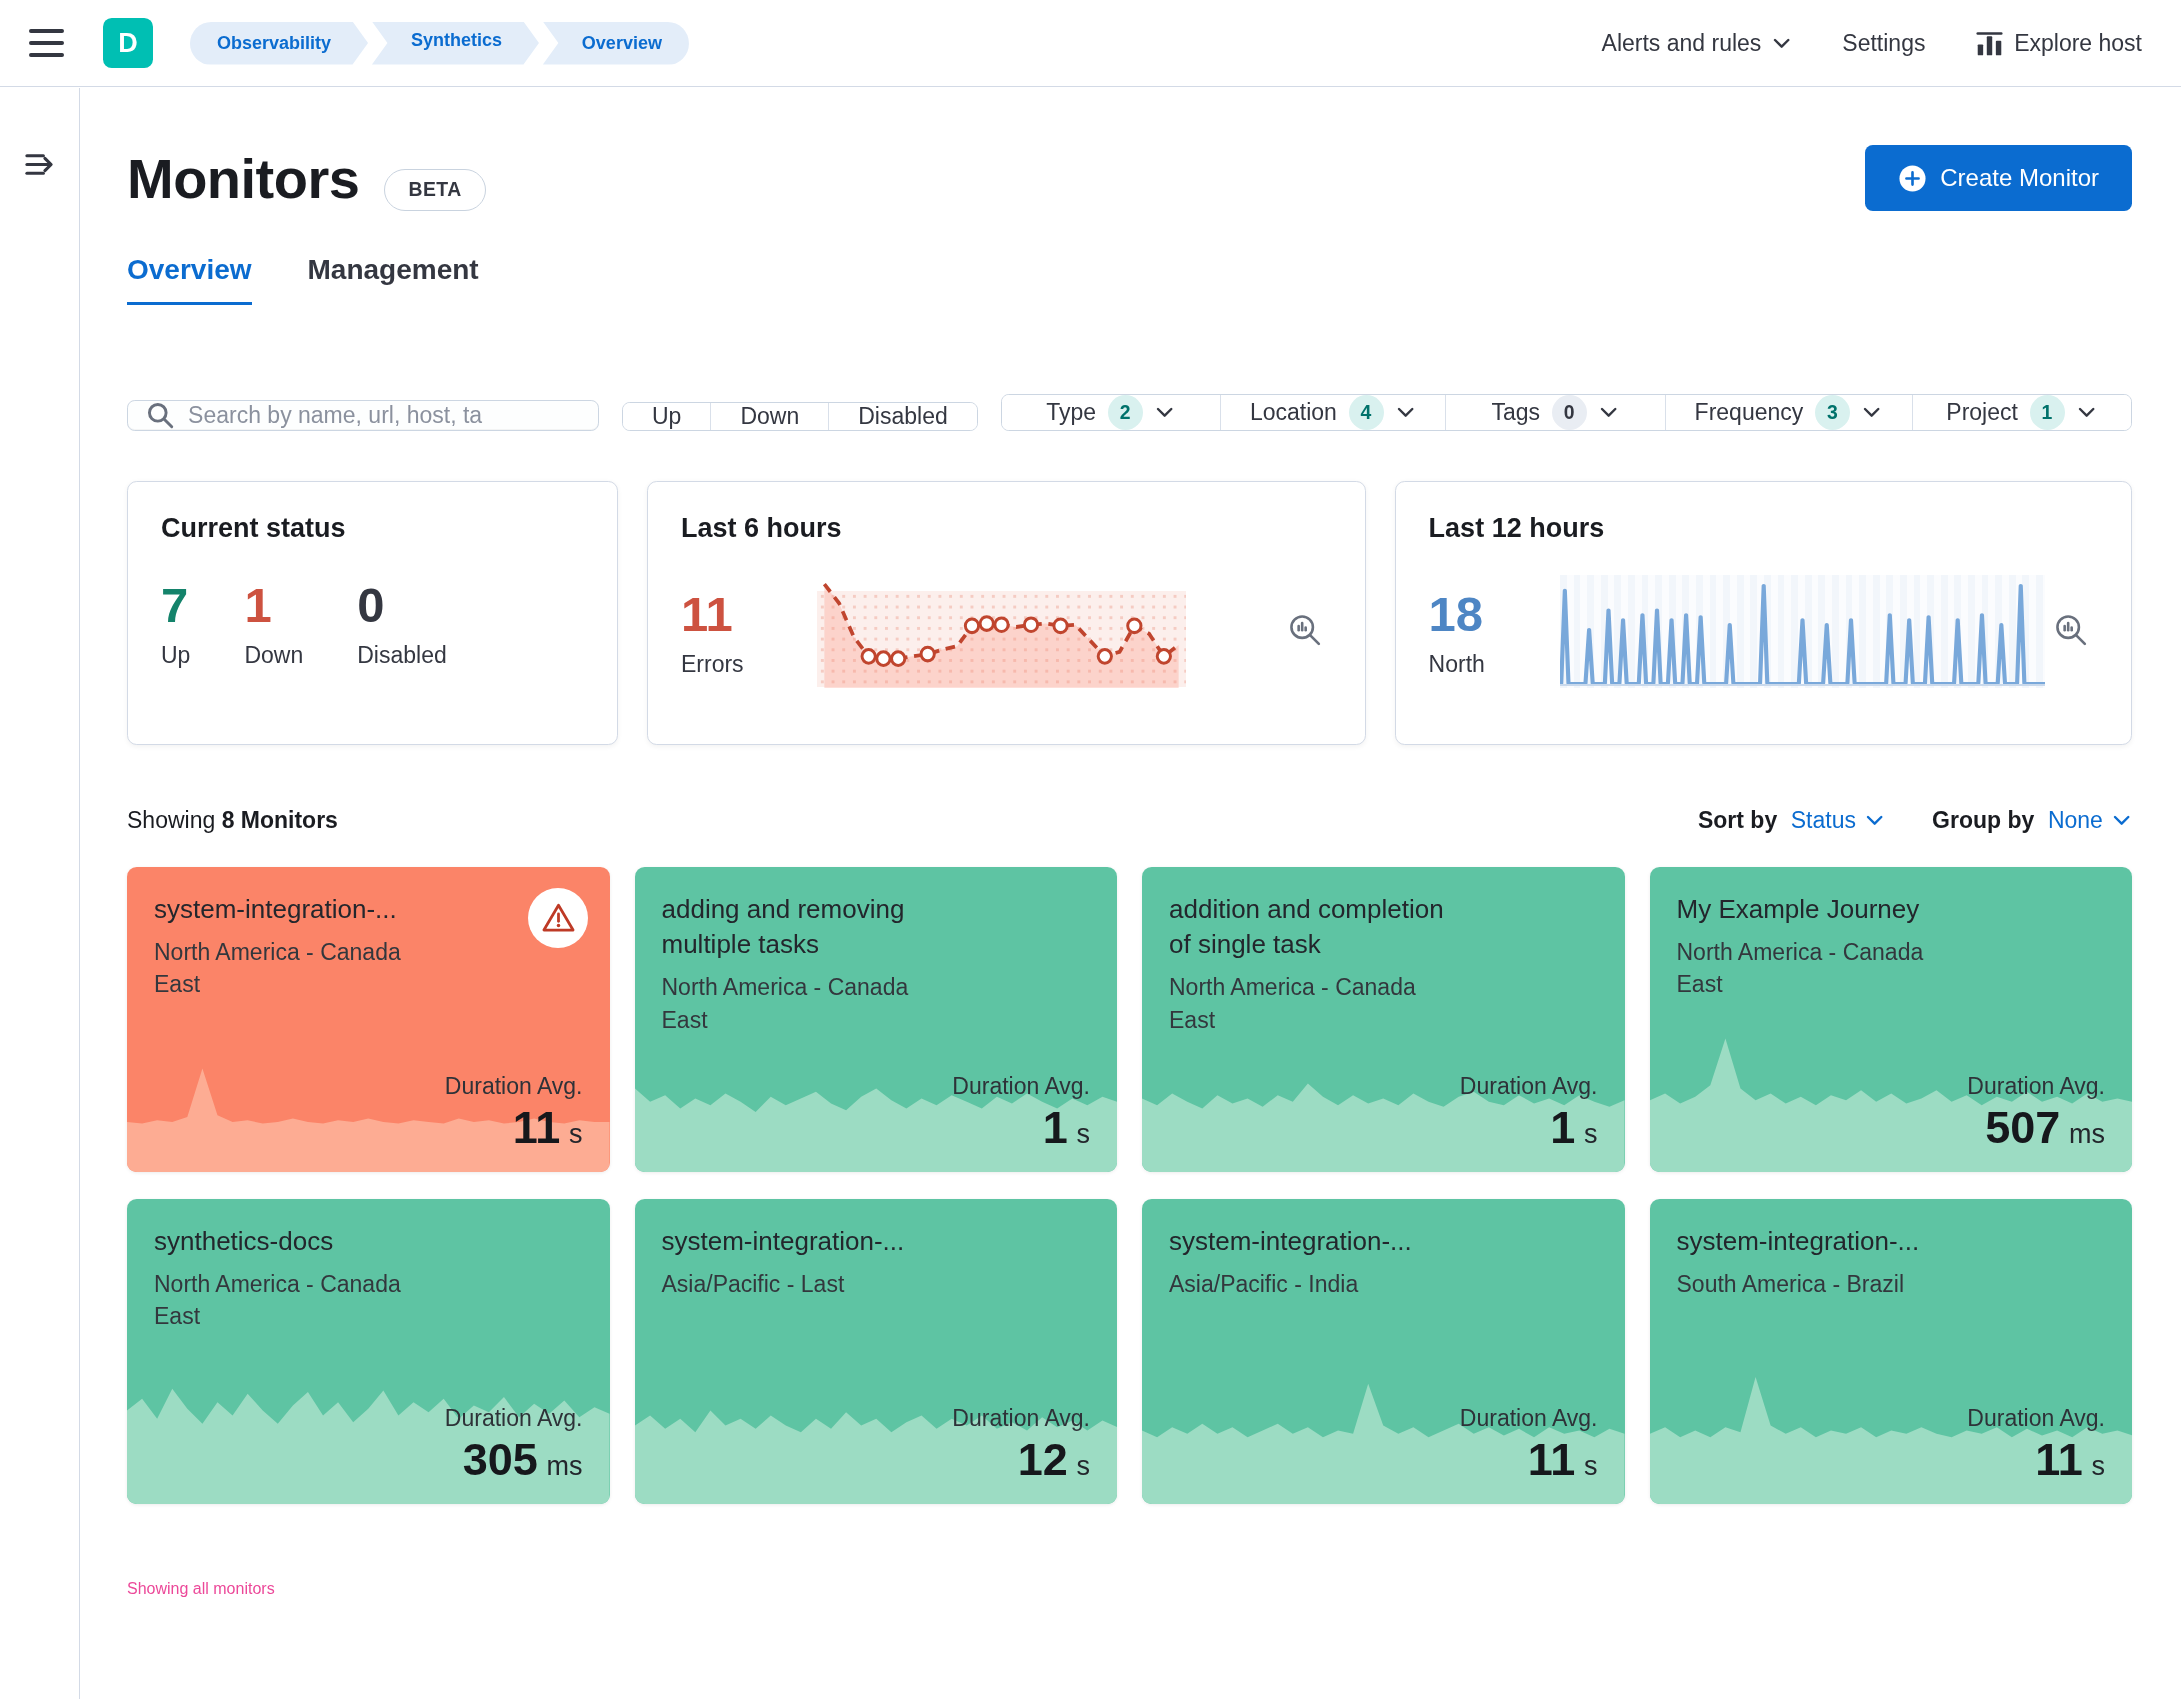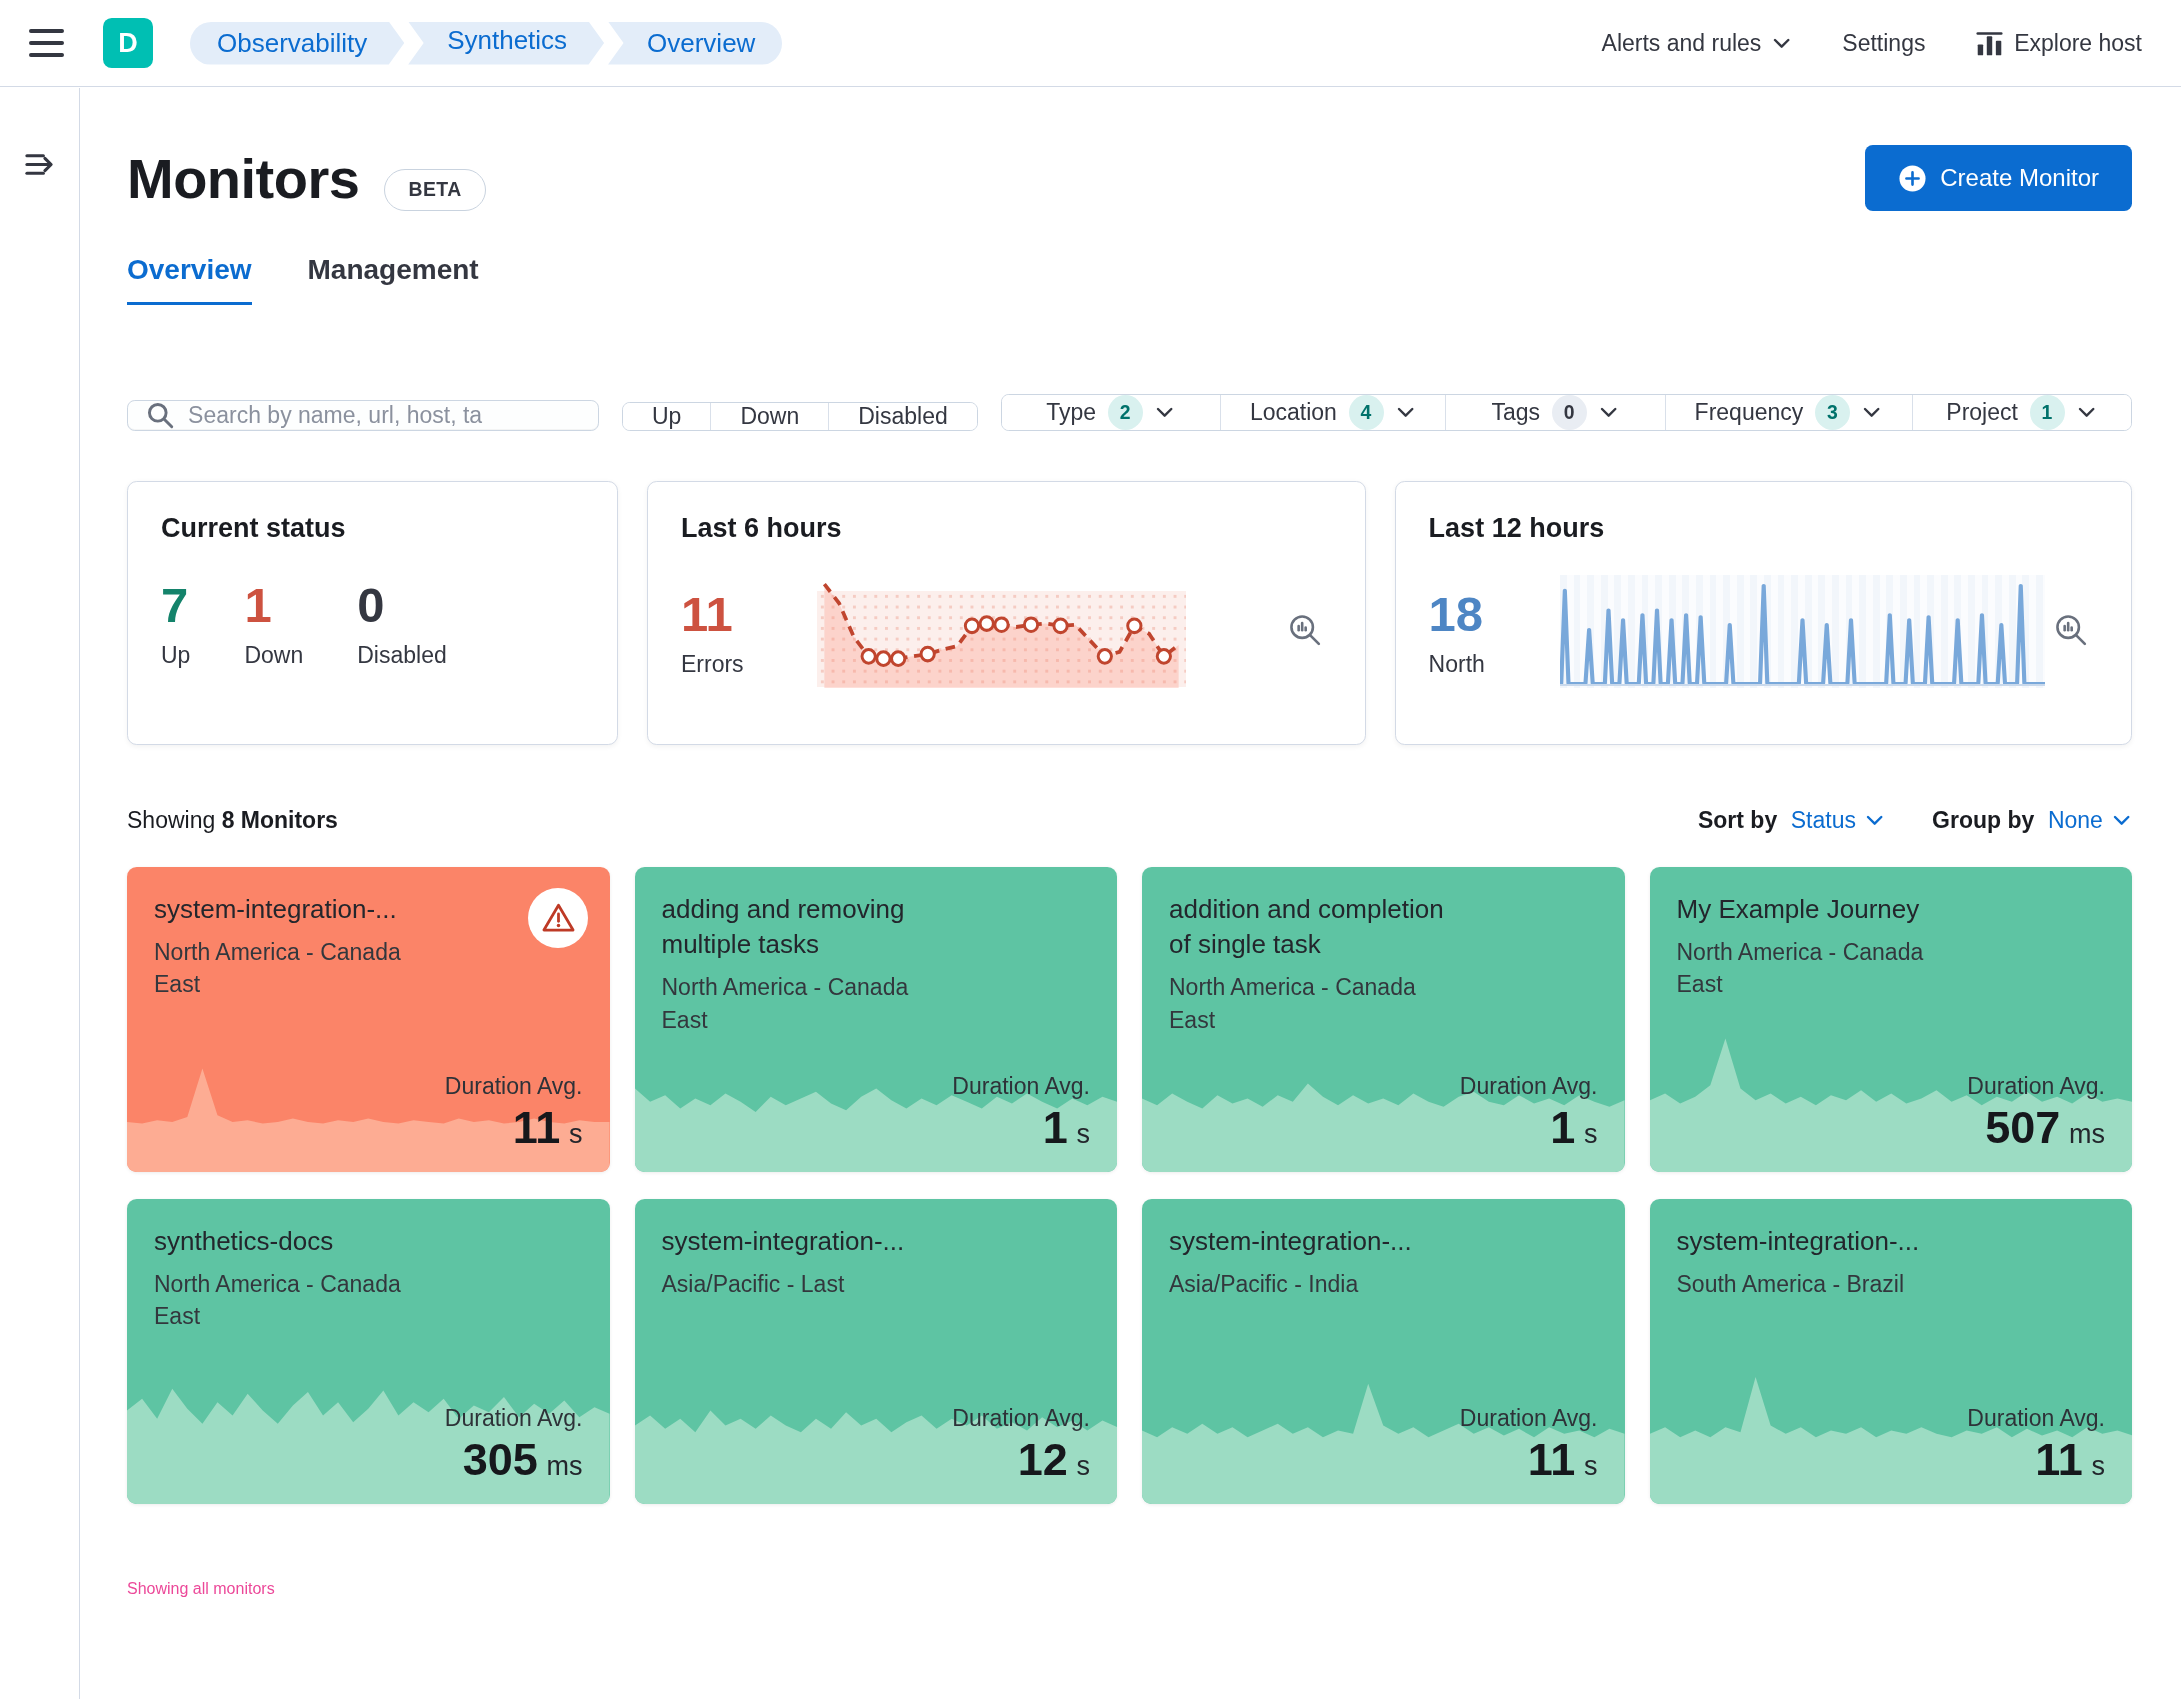--- a/index.html
+++ b/index.html
@@ -20,21 +20,21 @@
   .hamburger span { display: block; width: 35px; height: 3.9px; background: #343741; border-radius: 1.9px; }
   .avatar {
     width: 50px; height: 50px; border-radius: 8.7px; background: var(--teal);
     color: #fff; font-weight: 700; font-size: 27px; display: flex; align-items: center; justify-content: center;
     margin-left: 29px; cursor: pointer;
   }
   .crumbs { display: flex; align-items: center; margin-left: 37px; }
   .crumb {
     height: 43px; display: flex; align-items: center;
     background: var(--breadcrumb-bg); color: var(--primary);
-    font-size: 26px; font-weight: 400; cursor: pointer; margin-right: 3.9px;
+    font-size: 18px; font-weight: 700; cursor: pointer; margin-right: 3.9px;
   }
   .crumb.first { border-radius: 21.3px 0 0 21.3px; padding: 0 37px 0 27px;
     clip-path: polygon(0 0, calc(100% - 15.5px) 0, 100% 50%, calc(100% - 15.5px) 100%, 0 100%); }
   .crumb.mid { padding: 0 37px 6px 39px;
     clip-path: polygon(0 0, calc(100% - 15.5px) 0, 100% 50%, calc(100% - 15.5px) 100%, 0 100%, 15.5px 50%); }
   .crumb.last { border-radius: 0 21.3px 21.3px 0; padding: 0 27px 0 39px;
     clip-path: polygon(0 0, 100% 0, 100% 100%, 0 100%, 15.5px 50%); }
   .header-right { margin-left: auto; display: flex; align-items: center; gap: 50px; }
   .header-item { display: flex; align-items: center; gap: 9.7px; font-size: 23px; font-weight: 500; color: #343741; cursor: pointer; background: none; border: none; font-family: inherit; }
   .chev { width: 21.3px; height: 21.3px; }

